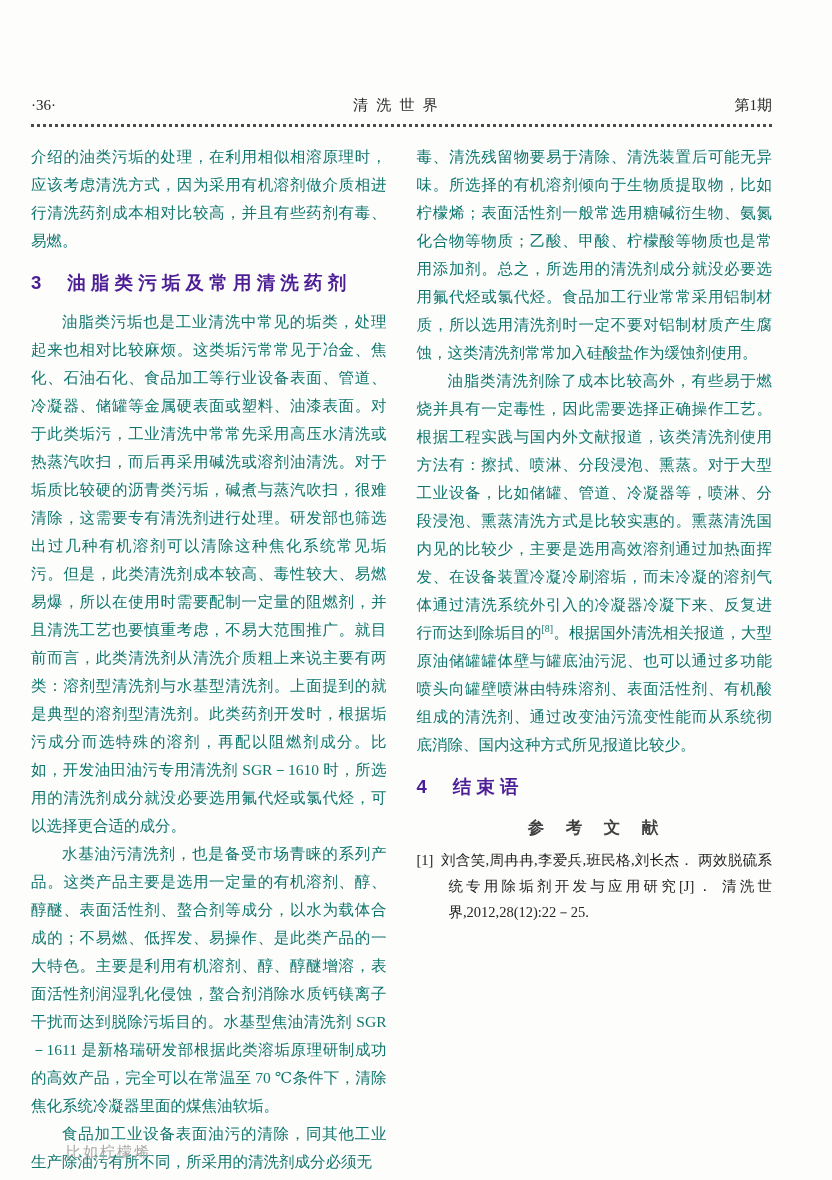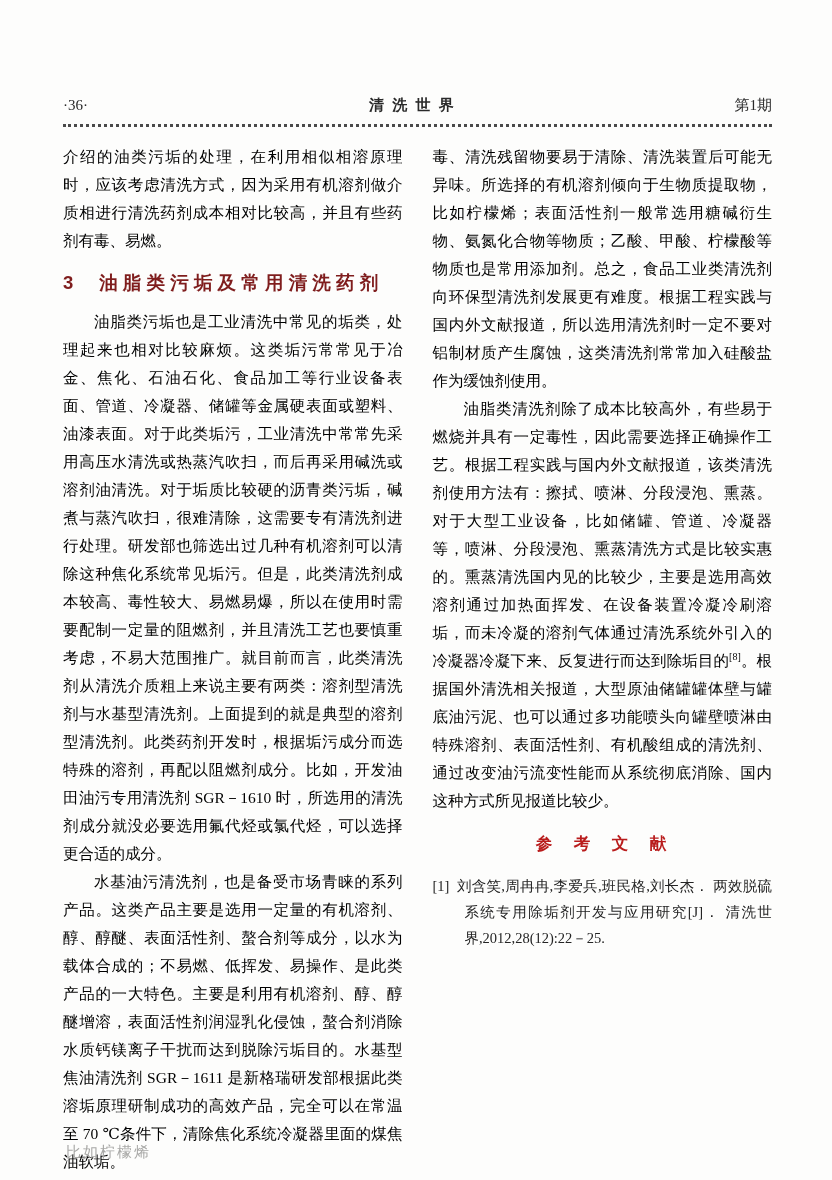--- a/index.html
+++ b/index.html
@@ -11,35 +11,34 @@
     overflow: hidden;
   }
   .page {
     position: relative;
     width: 832px;
     height: 1180px;
     background: #fdfdfc;
     color: #1f1f1f;
     font-family: "Liberation Serif", "DejaVu Serif", serif;
     box-sizing: border-box;
-    padding: 0 60px 0 63px;
+    padding: 0 60px 0 31px;
   }
   
   .page-header {
     display: flex;
     align-items: baseline;
     justify-content: space-between;
     padding-top: 96px;
     font-size: 15px;
     color: #2a2a2a;
   }
   .journal-title {
     letter-spacing: 0.55em;
     margin-left: 0.55em; 
-    font-weight: bold;
   }
   .header-rule {
     margin-top: 9px;
     border-bottom: 3px dotted #4a4a4a;
     height: 0;
   }
   
   .columns {
     display: flex;
     gap: 30px;
@@ -49,48 +48,48 @@
     flex: 1 1 0;
     min-width: 0;
   }
   p.body-par {
     margin: 0;
     font-size: 15.5px;
     line-height: 28px;
     text-align: justify;
     text-justify: inter-ideograph;
     text-indent: 2em;
-    color: #000000;
+    color: #0f766e;
   }
   p.body-par.noindent { text-indent: 0; }
   sup.cite {
     font-size: 10px;
     line-height: 0;
     vertical-align: super;
   }
   h2.section-heading {
     margin: 15px 0 13px 0;
     font-family: "Liberation Sans", "DejaVu Sans", sans-serif;
     font-size: 18.5px;
     font-weight: bold;
-    color: #7f1d1d;
+    color: #4c1d95;
     letter-spacing: 0.28em;
     white-space: nowrap;
   }
   h2.section-heading .sec-num {
     letter-spacing: 0;
     margin-right: 1.4em;
   }
   h3.references-heading {
-    margin: 18px 0 18px 0;
+    margin: 18px 0 8px 0;
     text-align: center;
     font-family: "Liberation Sans", "DejaVu Sans", sans-serif;
     font-size: 16.5px;
     font-weight: bold;
-    color: #b91c1c;
+    color: #404040;
     letter-spacing: 0.15em;
   }
   .ref-item {
     font-size: 14.5px;
     line-height: 26px;
     text-align: justify;
     text-justify: inter-ideograph;
     padding-left: 2.2em;
     text-indent: -2.2em;
     color: #242424;
@@ -127,24 +126,27 @@
       <h2 class="section-heading">
         <span class="sec-num">3</span><span>油脂类污垢及常用清洗药剂</span>
       </h2>
 
       <p class="body-par">油脂类污垢也是工业清洗中常见的垢类，处理起来也相对比较麻烦。这类垢污常常见于冶金、焦化、石油石化、食品加工等行业设备表面、管道、冷凝器、储罐等金属硬表面或塑料、油漆表面。对于此类垢污，工业清洗中常常先采用高压水清洗或热蒸汽吹扫，而后再采用碱洗或溶剂油清洗。对于垢质比较硬的沥青类污垢，碱煮与蒸汽吹扫，很难清除，这需要专有清洗剂进行处理。研发部也筛选出过几种有机溶剂可以清除这种焦化系统常见垢污。但是，此类清洗剂成本较高、毒性较大、易燃易爆，所以在使用时需要配制一定量的阻燃剂，并且清洗工艺也要慎重考虑，不易大范围推广。就目前而言，此类清洗剂从清洗介质粗上来说主要有两类：溶剂型清洗剂与水基型清洗剂。上面提到的就是典型的溶剂型清洗剂。此类药剂开发时，根据垢污成分而选特殊的溶剂，再配以阻燃剂成分。比如，开发油田油污专用清洗剂 SGR－1610 时，所选用的清洗剂成分就没必要选用氟代烃或氯代烃，可以选择更合适的成分。</p>
       <p class="body-par">水基油污清洗剂，也是备受市场青睐的系列产品。这类产品主要是选用一定量的有机溶剂、醇、醇醚、表面活性剂、螯合剂等成分，以水为载体合成的；不易燃、低挥发、易操作、是此类产品的一大特色。主要是利用有机溶剂、醇、醇醚增溶，表面活性剂润湿乳化侵蚀，螯合剂消除水质钙镁离子干扰而达到脱除污垢目的。水基型焦油清洗剂 SGR－1611 是新格瑞研发部根据此类溶垢原理研制成功的高效产品，完全可以在常温至 70 ℃条件下，清除焦化系统冷凝器里面的煤焦油软垢。</p>
       <p class="body-par">食品加工业设备表面油污的清除，同其他工业生产除油污有所不同，所采用的清洗剂成分必须无</p>
     </section>
 
     <section class="col">
-      <p class="body-par noindent">毒、清洗残留物要易于清除、清洗装置后可能无异味。所选择的有机溶剂倾向于生物质提取物，比如柠檬烯；表面活性剂一般常选用糖碱衍生物、氨氮化合物等物质；乙酸、甲酸、柠檬酸等物质也是常用添加剂。总之，食品工业类清洗剂向环保型清洗剂发展更有难度。根据工程实践与国内外文献报道，所以选用清洗剂时一定不要对铝制材质产生腐蚀，这类清洗剂常常加入硅酸盐作为缓蚀剂使用。</p>
+      <p class="body-par noindent">毒、清洗残留物要易于清除、清洗装置后可能无异味。所选择的有机溶剂倾向于生物质提取物，比如柠檬烯；表面活性剂一般常选用糖碱衍生物、氨氮化合物等物质；乙酸、甲酸、柠檬酸等物质也是常用添加剂。总之，所选用的清洗剂成分就没必要选用氟代烃或氯代烃。食品加工行业常常采用铝制材质，所以选用清洗剂时一定不要对铝制材质产生腐蚀，这类清洗剂常常加入硅酸盐作为缓蚀剂使用。</p>
 
       <p class="body-par"><span>油脂类清洗剂除了成本比较高外，有些易于燃烧并具有一定毒性，因此需要选择正确操作工艺。根据工程实践与国内外文献报道，该类清洗剂使用方法有：擦拭、喷淋、分段浸泡、熏蒸。对于大型工业设备，比如储罐、管道、冷凝器等，喷淋、分段浸泡、熏蒸清洗方式是比较实惠的。熏蒸清洗国内见的比较少，主要是选用高效溶剂通过加热面挥发、在设备装置冷凝冷刷溶垢，而未冷凝的溶剂气体通过清洗系统外引入的冷凝器冷凝下来、反复进行而达到除垢目的</span><sup class="cite">[8]</sup><span>。根据国外清洗相关报道，大型原油储罐罐体壁与罐底油污泥、也可以通过多功能喷头向罐壁喷淋由特殊溶剂、表面活性剂、有机酸组成的清洗剂、通过改变油污流变性能而从系统彻底消除、国内这种方式所见报道比较少。</span></p>
 
+      <h2 class="section-heading">
+        <span class="sec-num">4</span><span>结束语</span>
+      </h2>
 
 
       <h3 class="references-heading">参　考　文　献</h3>
 
       <div class="ref-item">
         <span class="ref-label">[1]</span><span>刘含笑,周冉冉,李爱兵,班民格,刘长杰． 两效脱硫系统专用除垢剂开发与应用研究[J]． 清洗世界,2012,28(12):22－25.</span>
       </div>
     </section>
 
   </main>

